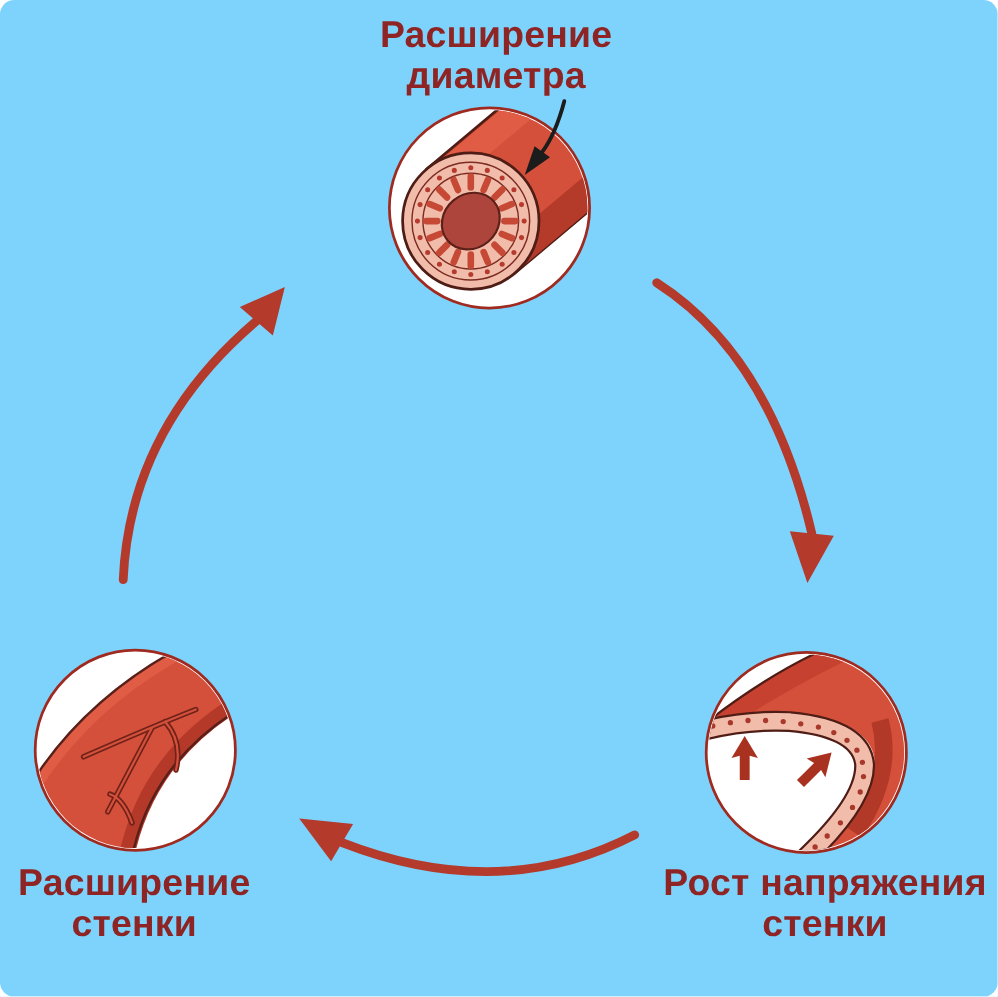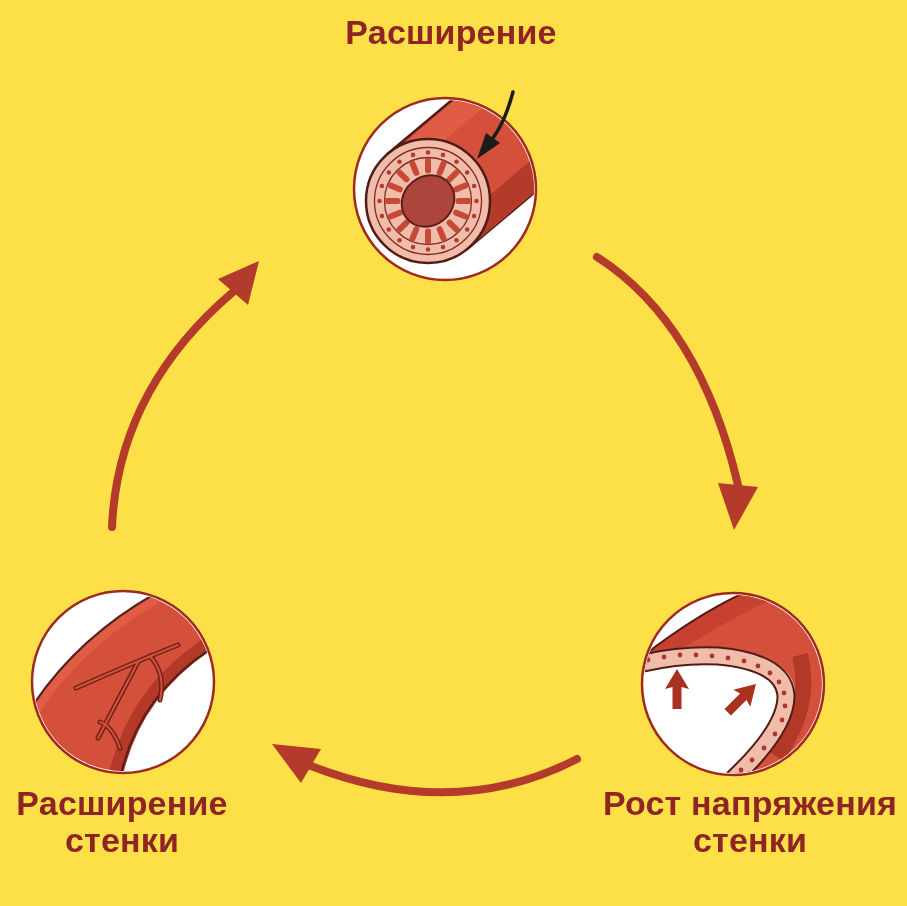--- a/index.html
+++ b/index.html
@@ -1,18 +1,18 @@
 <!DOCTYPE html>
 <html><head>
 <meta charset="utf-8">
 <style>
   html,body{margin:0;padding:0;background:#ffffff;}
   .canvas{
-    position:relative;width:907px;height:906px;background:#fde047;
-    font-family:"Liberation Sans", sans-serif;overflow:hidden;
+    position:relative;width:907px;height:906px;background:#7dd3fc;
+    font-family:"Liberation Sans", sans-serif;overflow:hidden;border-radius:13px;
   }
   .gfx{position:absolute;left:0;top:0;}
   .node-label{
     position:absolute;text-align:center;font-weight:bold;
     font-size:34px;line-height:37px;color:#8e2423;letter-spacing:0.2px;
   }
   .label-top{left:251px;top:14px;width:400px;}
   .label-bl{left:0px;top:785px;width:244px;}
   .label-br{left:550px;top:785px;width:400px;}
   .node-label span{display:block;}
@@ -174,20 +174,21 @@
           <use href="#mini-arrow" transform="translate(677 669)"></use>
           <use href="#mini-arrow" transform="translate(756 684) rotate(45)"></use>
         </g>
       </g>
       <circle cx="733" cy="684" r="91" fill="none" stroke="#9f2a20" stroke-width="2.5"></circle>
     </g>
   </svg>
 
   <div class="node-label label-top">
     <span>Расширение</span>
+    <span>диаметра</span>
   </div>
 
   <div class="node-label label-br">
     <span>Рост напряжения</span>
     <span>стенки</span>
   </div>
 
   <div class="node-label label-bl">
     <span>Расширение</span>
     <span>стенки</span>

